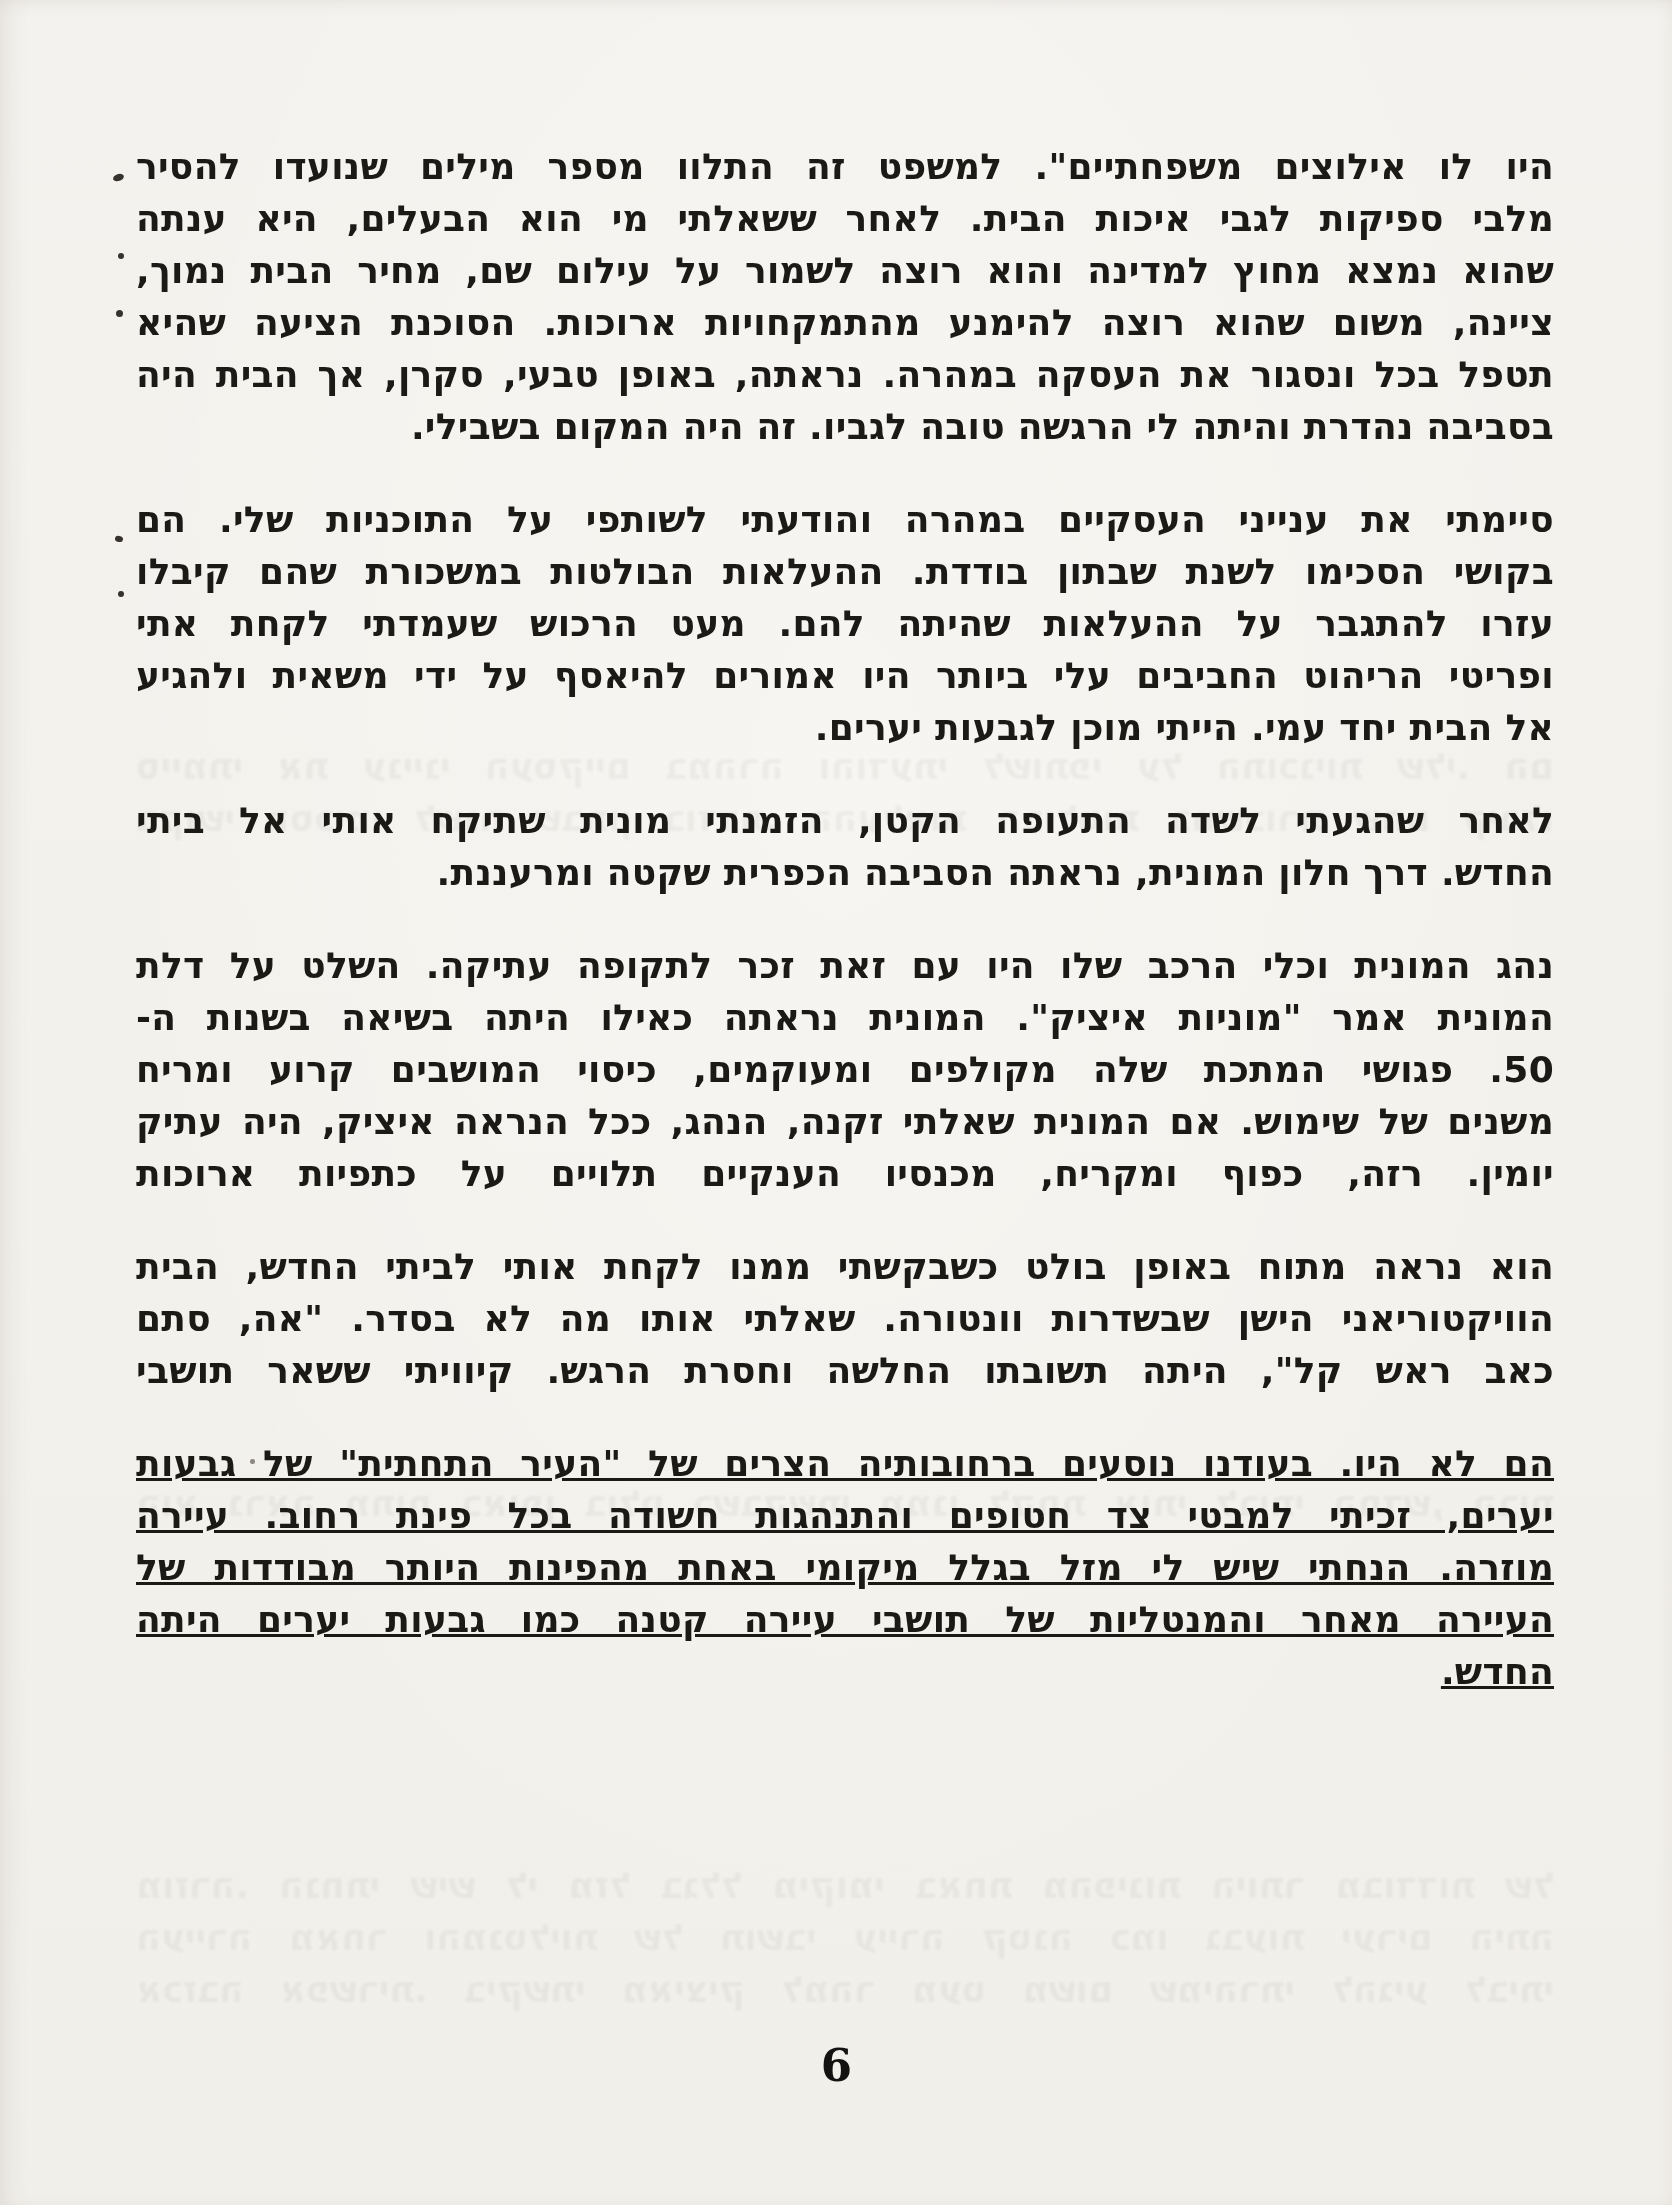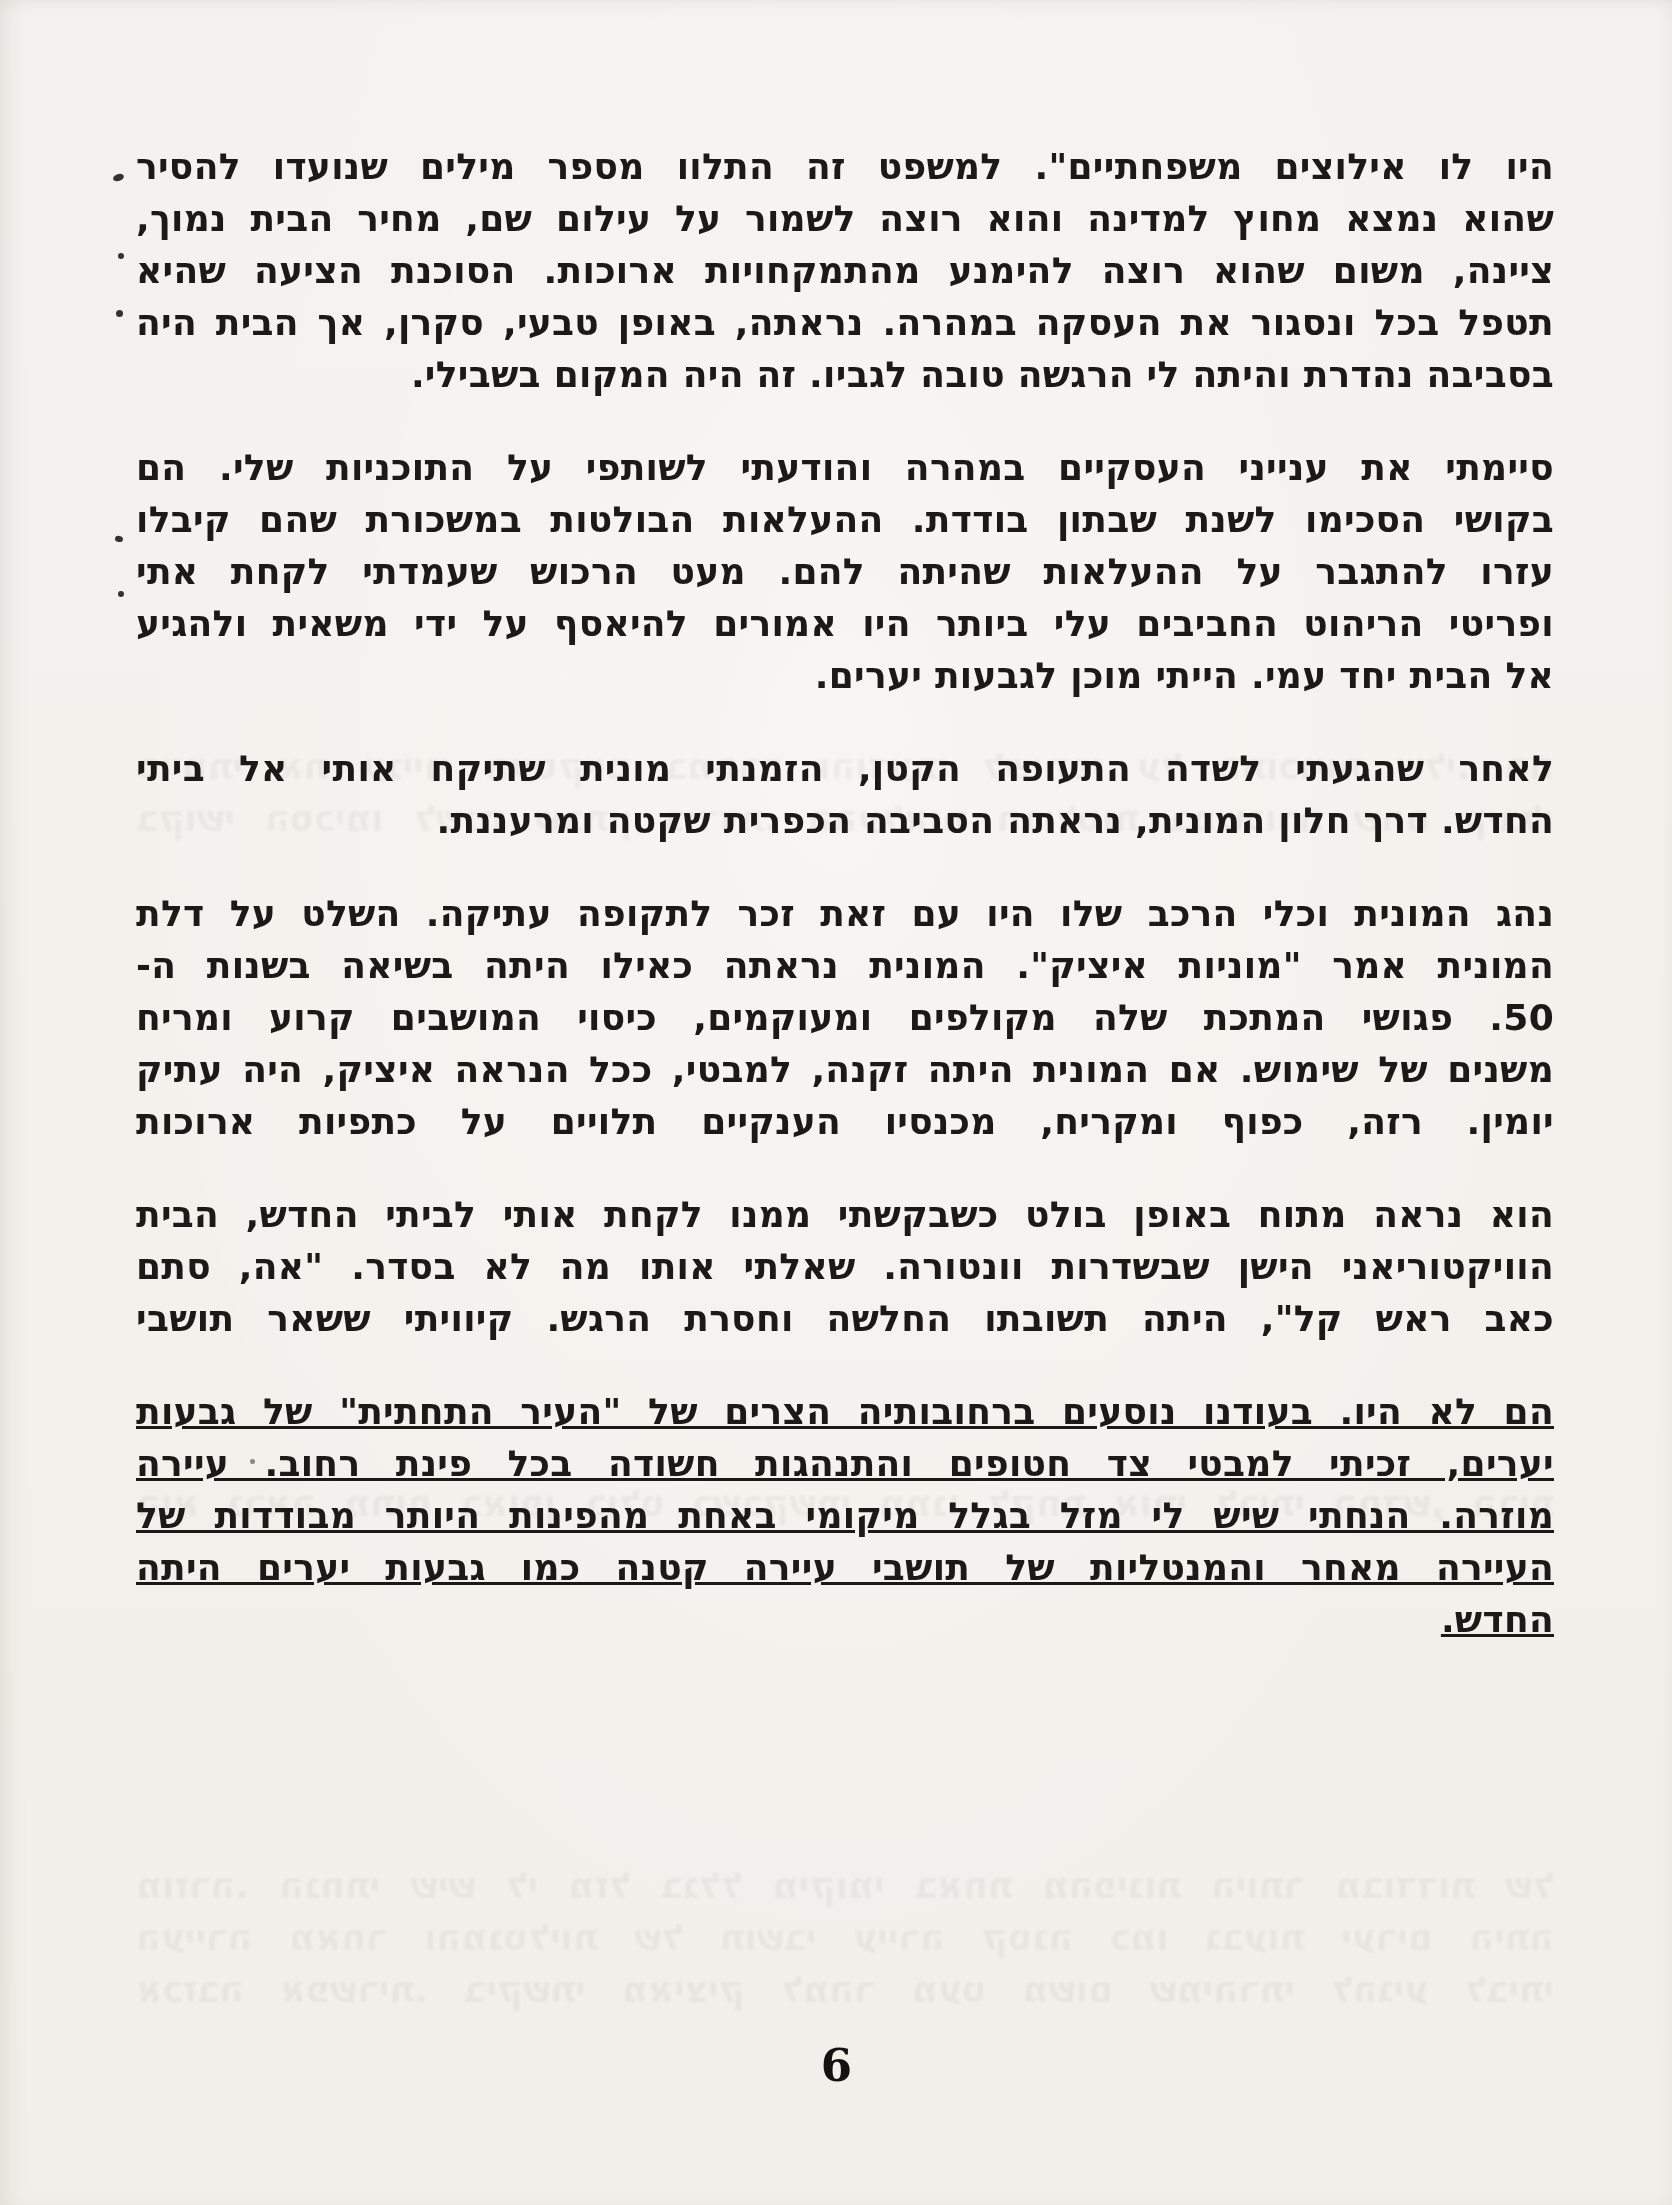--- a/index.html
+++ b/index.html
@@ -101,41 +101,42 @@
     </div>
   <div class="ghost" style="top: 1860px;">
       <div>מוזרה. הנחתי שיש לי מזל בגלל מיקומי באחת מהפינות היותר מבודדות של</div>
       <div>העיירה מאחר והמנטליות של תושבי עיירה קטנה כמו גבעות יערים היתה</div>
       <div>אכזבה אפשרית. ביקשתי מאיציק למהר מעט משום שמיהרתי להגיע לביתי</div>
     </div>
 
   <div class="text-block">
       <div class="paragraph">
         <div class="line">היו לו אילוצים משפחתיים". למשפט זה התלוו מספר מילים שנועדו להסיר</div>
+        <div class="line">מלבי ספיקות לגבי איכות הבית. לאחר ששאלתי מי הוא הבעלים, היא ענתה</div>
         <div class="line">שהוא נמצא מחוץ למדינה והוא רוצה לשמור על עילום שם, מחיר הבית נמוך,</div>
         <div class="line">ציינה, משום שהוא רוצה להימנע מהתמקחויות ארוכות. הסוכנת הציעה שהיא</div>
         <div class="line">תטפל בכל ונסגור את העסקה במהרה. נראתה, באופן טבעי, סקרן, אך הבית היה</div>
         <div class="line last">בסביבה נהדרת והיתה לי הרגשה טובה לגביו. זה היה המקום בשבילי.</div>
       </div>
       <div class="paragraph">
         <div class="line">סיימתי את ענייני העסקיים במהרה והודעתי לשותפי על התוכניות שלי. הם</div>
         <div class="line">בקושי הסכימו לשנת שבתון בודדת. ההעלאות הבולטות במשכורת שהם קיבלו</div>
         <div class="line">עזרו להתגבר על ההעלאות שהיתה להם. מעט הרכוש שעמדתי לקחת אתי</div>
         <div class="line">ופריטי הריהוט החביבים עלי ביותר היו אמורים להיאסף על ידי משאית ולהגיע</div>
         <div class="line last">אל הבית יחד עמי. הייתי מוכן לגבעות יערים.</div>
       </div>
       <div class="paragraph">
         <div class="line">לאחר שהגעתי לשדה התעופה הקטן, הזמנתי מונית שתיקח אותי אל ביתי</div>
         <div class="line last">החדש. דרך חלון המונית, נראתה הסביבה הכפרית שקטה ומרעננת.</div>
       </div>
       <div class="paragraph">
         <div class="line">נהג המונית וכלי הרכב שלו היו עם זאת זכר לתקופה עתיקה. השלט על דלת</div>
         <div class="line">המונית אמר "מוניות איציק". המונית נראתה כאילו היתה בשיאה בשנות ה-</div>
         <div class="line">50. פגושי המתכת שלה מקולפים ומעוקמים, כיסוי המושבים קרוע ומריח</div>
-        <div class="line">משנים של שימוש. אם המונית היתה זקנה, למבטי, ככל הנראה איציק, היה עתיק</div>
+        <div class="line">משנים של שימוש. אם המונית שאלתי זקנה, הנהג, ככל הנראה איציק, היה עתיק</div>
         <div class="line">יומין. רזה, כפוף ומקריח, מכנסיו הענקיים תלויים על כתפיות ארוכות</div>
       </div>
       <div class="paragraph">
         <div class="line">הוא נראה מתוח באופן בולט כשבקשתי ממנו לקחת אותי לביתי החדש, הבית</div>
         <div class="line">הוויקטוריאני הישן שבשדרות וונטורה. שאלתי אותו מה לא בסדר. "אה, סתם</div>
         <div class="line">כאב ראש קל", היתה תשובתו החלשה וחסרת הרגש. קיוויתי ששאר תושבי</div>
       </div>
       <div class="paragraph">
         <div class="line">הם לא היו. בעודנו נוסעים ברחובותיה הצרים של "העיר התחתית" של גבעות</div>
         <div class="line">יערים, זכיתי למבטי צד חטופים והתנהגות חשודה בכל פינת רחוב. עיירה</div>

